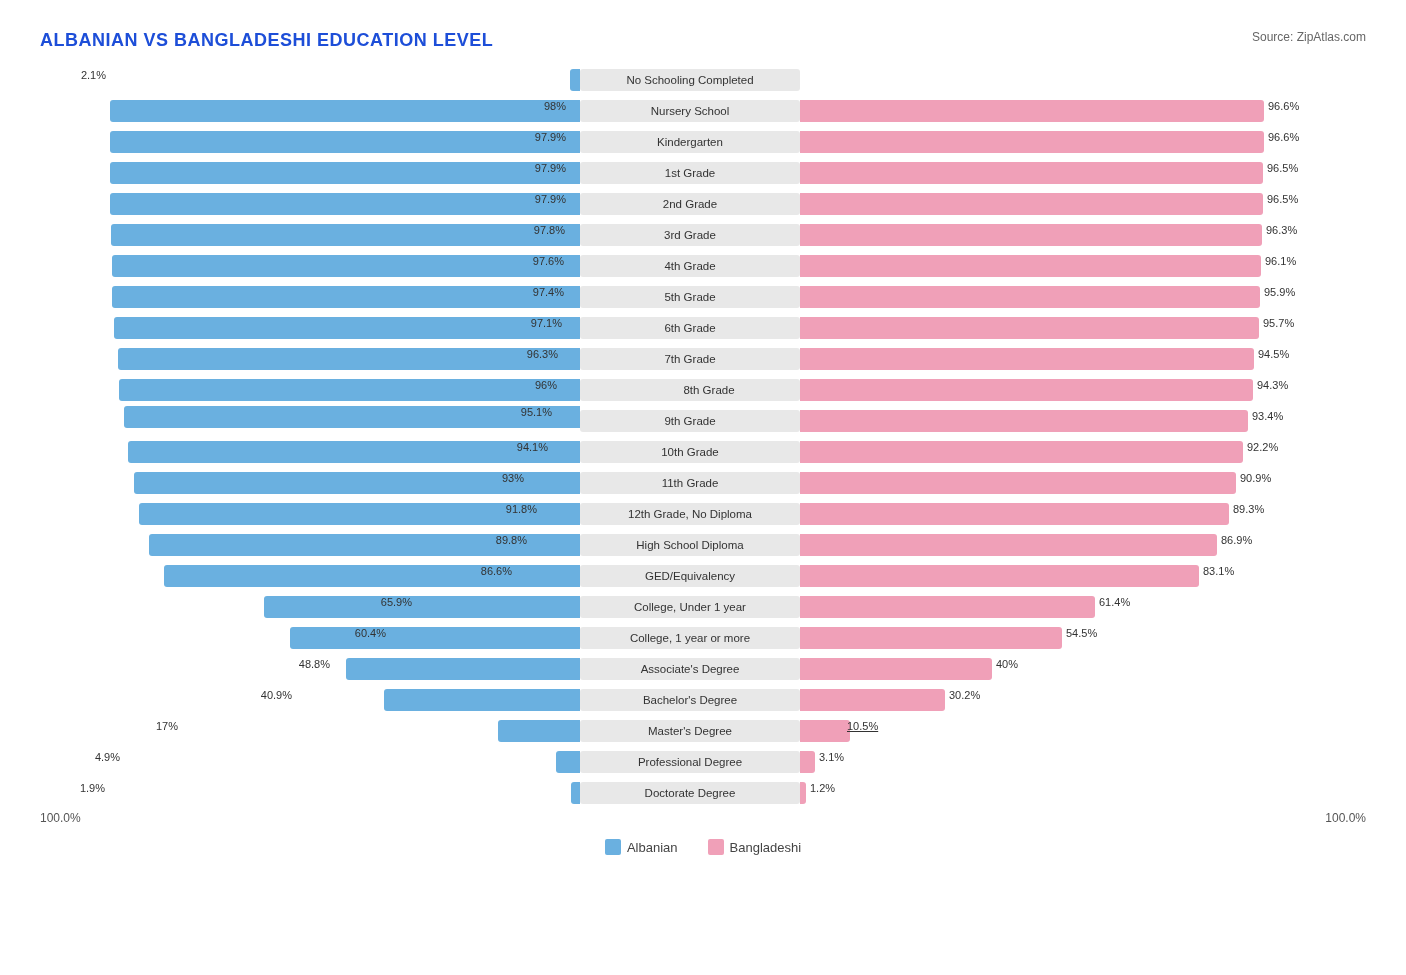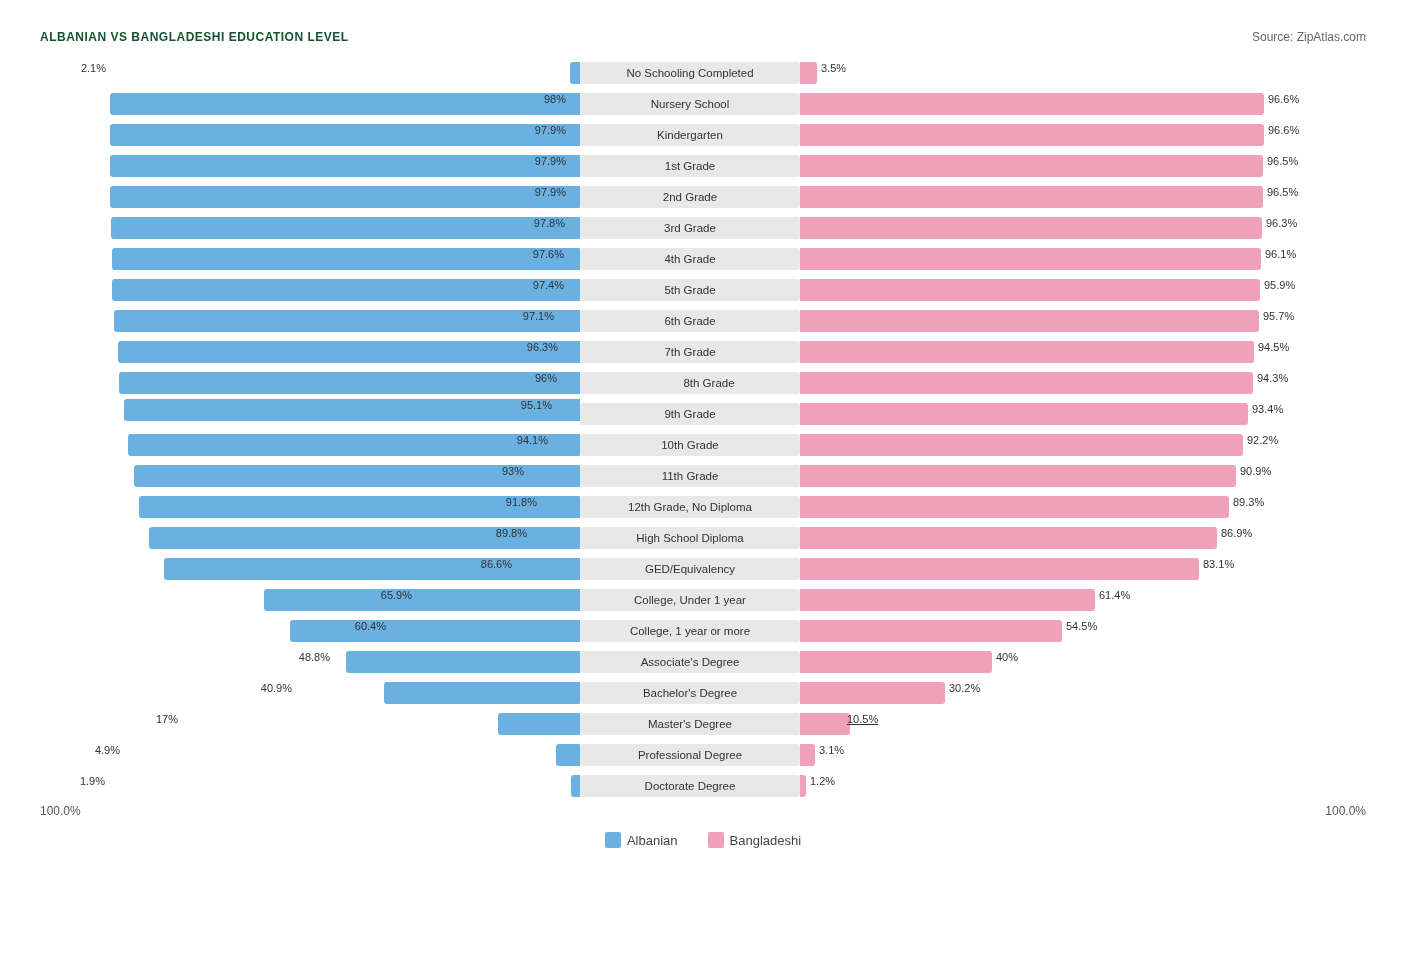--- a/index.html
+++ b/index.html
@@ -16,23 +16,23 @@
       padding: 10px 20px 20px 20px;
       background: #fff;
     }
     .chart-header {
       display: flex;
       justify-content: space-between;
       align-items: flex-start;
       margin-bottom: 16px;
     }
     .chart-title {
-      font-size: 12px;
+      font-size: 18px;
       font-weight: bold;
-      color: #14532d;
+      color: #1d4ed8;
       text-transform: uppercase;
       letter-spacing: 0.5px;
     }
     .chart-source {
       font-size: 12px;
       color: #666;
     }
     .chart-area {
       width: 100%;
       position: relative;
@@ -148,26 +148,20 @@
 
   <div class="bar-row">
       <div class="bar-row-inner">
         <div class="left-section" style="width:540px; flex:none;">
           <div style="position:relative; width:480px; height:22px;">
             <div class="bar-left" style="width:10px;"></div>
             <span class="val-left" style="right:474px;">2.1%</span>
           </div>
         </div>
         <div class="label-center" style="background:#e8e8e8;">No Schooling Completed</div>
-        <div class="right-section" style="width:540px; flex:none;">
-          <div style="position:relative; width:480px; height:22px;">
-            <div class="bar-right" style="width:17px;"></div>
-            <span class="val-right" style="left:21px;">3.5%</span>
-          </div>
-        </div>
       </div>
     </div>
       <div class="bar-row">
       <div class="bar-row-inner">
         <div class="left-section" style="width:540px; flex:none;">
           <div style="position:relative; width:480px; height:22px;">
             <div class="bar-left" style="width:470px;"></div>
             <span class="val-left" style="right:14px;">98%</span>
           </div>
         </div>
@@ -280,21 +274,21 @@
             <span class="val-right" style="left:464px;">95.9%</span>
           </div>
         </div>
       </div>
     </div>
       <div class="bar-row">
       <div class="bar-row-inner">
         <div class="left-section" style="width:540px; flex:none;">
           <div style="position:relative; width:480px; height:22px;">
             <div class="bar-left" style="width:466px;"></div>
-            <span class="val-left" style="right:26px;">97.1%</span>
+            <span class="val-left" style="right:18px;">97.1%</span>
           </div>
         </div>
         <div class="label-center" style="background:#e8e8e8;">6th Grade</div>
         <div class="right-section" style="width:540px; flex:none;">
           <div style="position:relative; width:480px; height:22px;">
             <div class="bar-right" style="width:459px;"></div>
             <span class="val-right" style="left:463px;">95.7%</span>
           </div>
         </div>
       </div>

